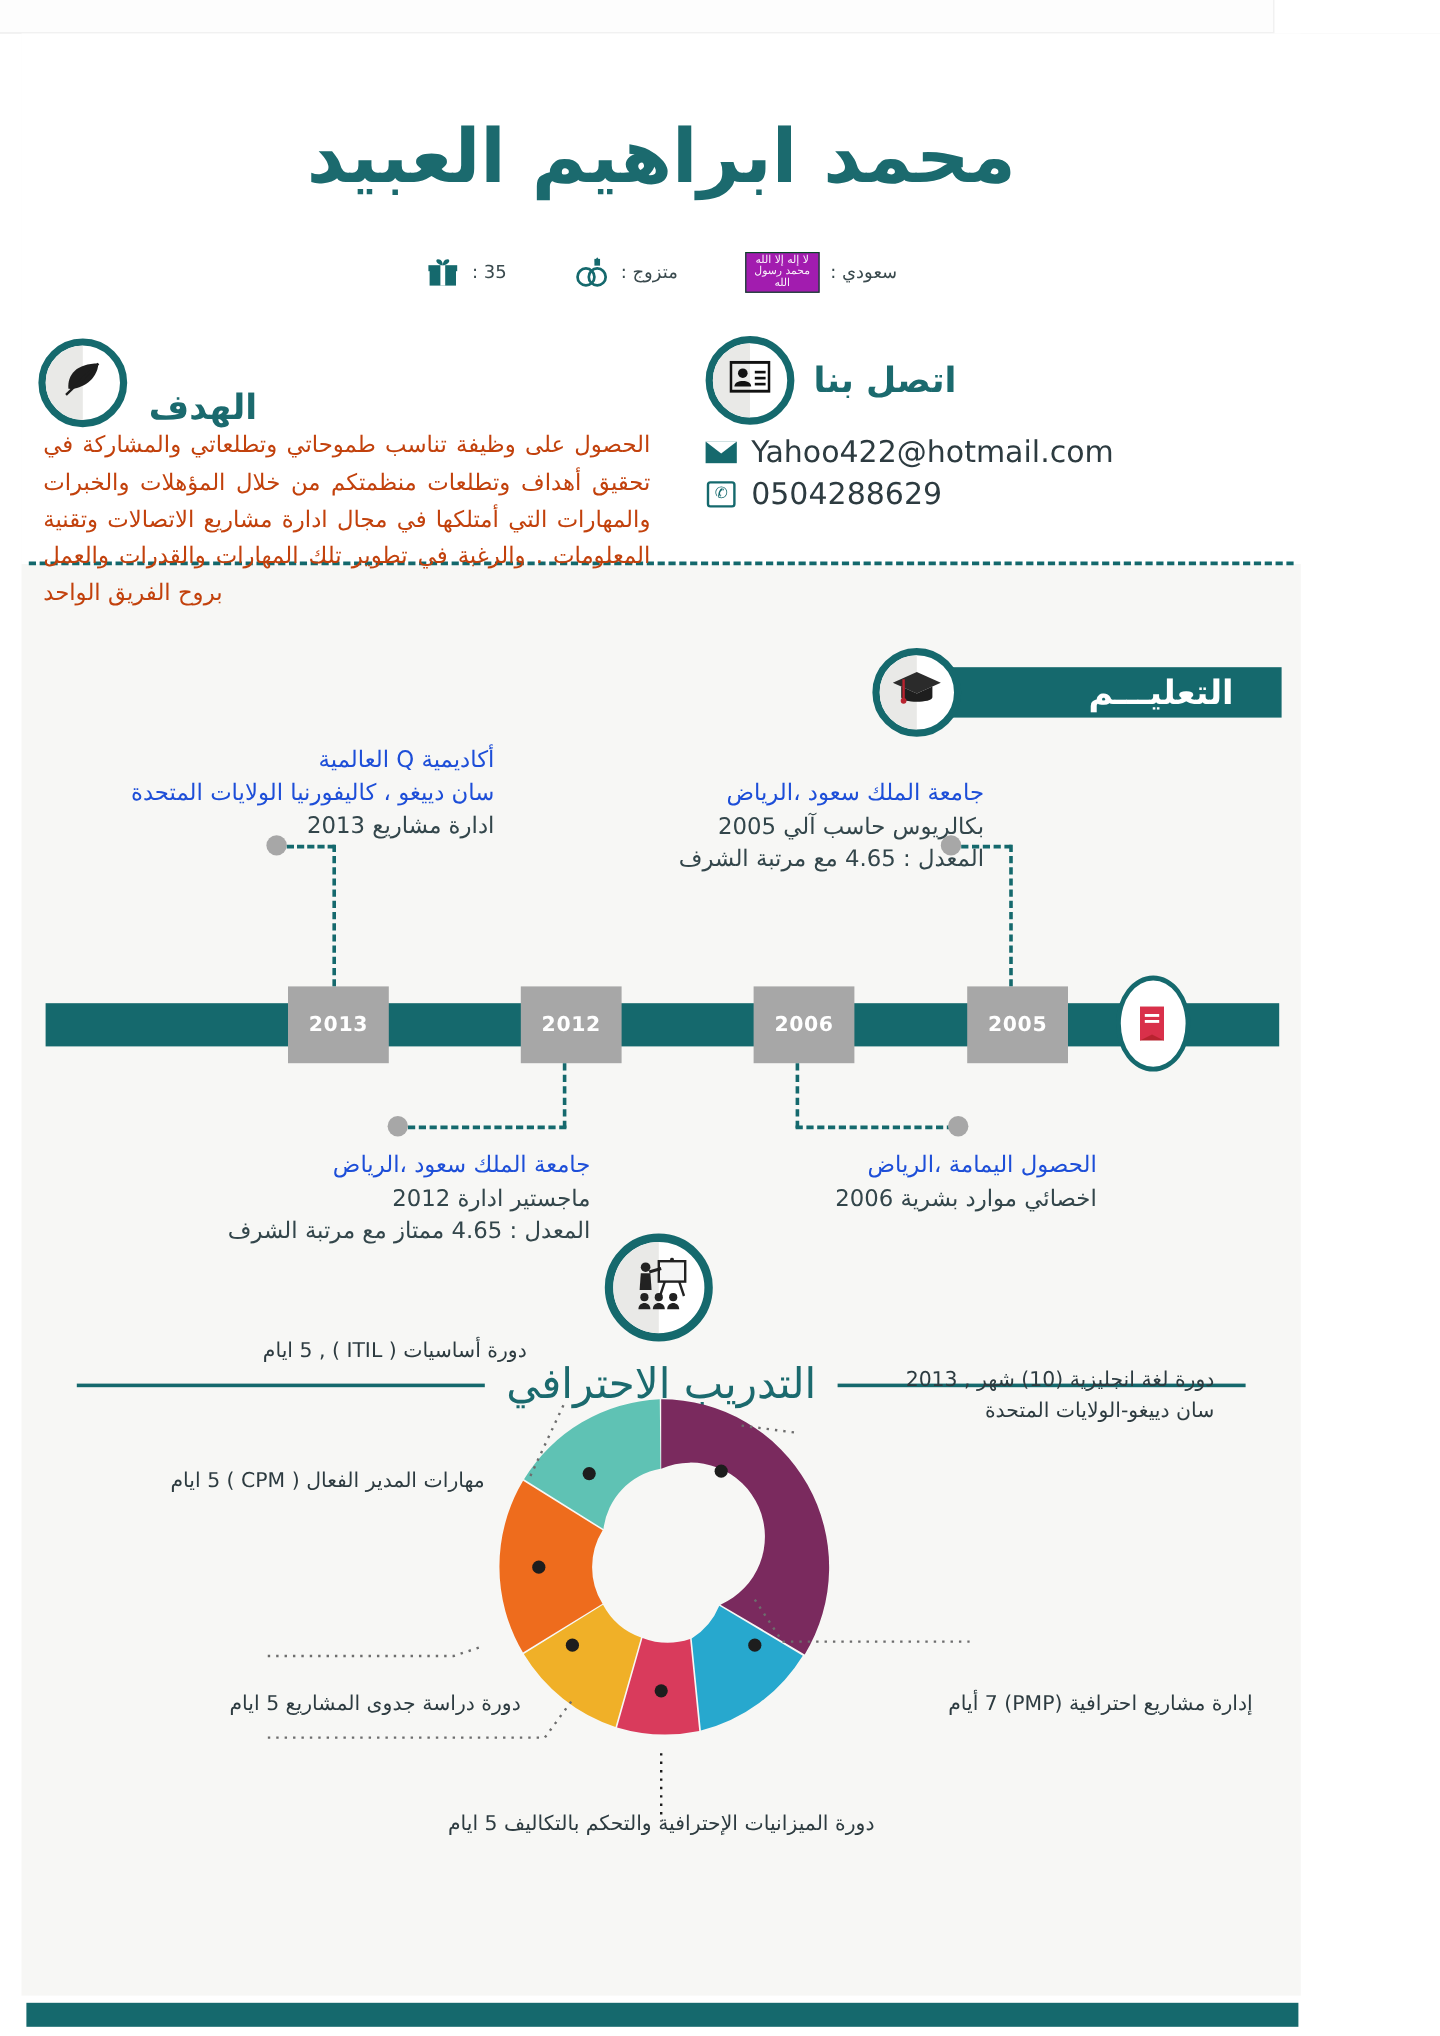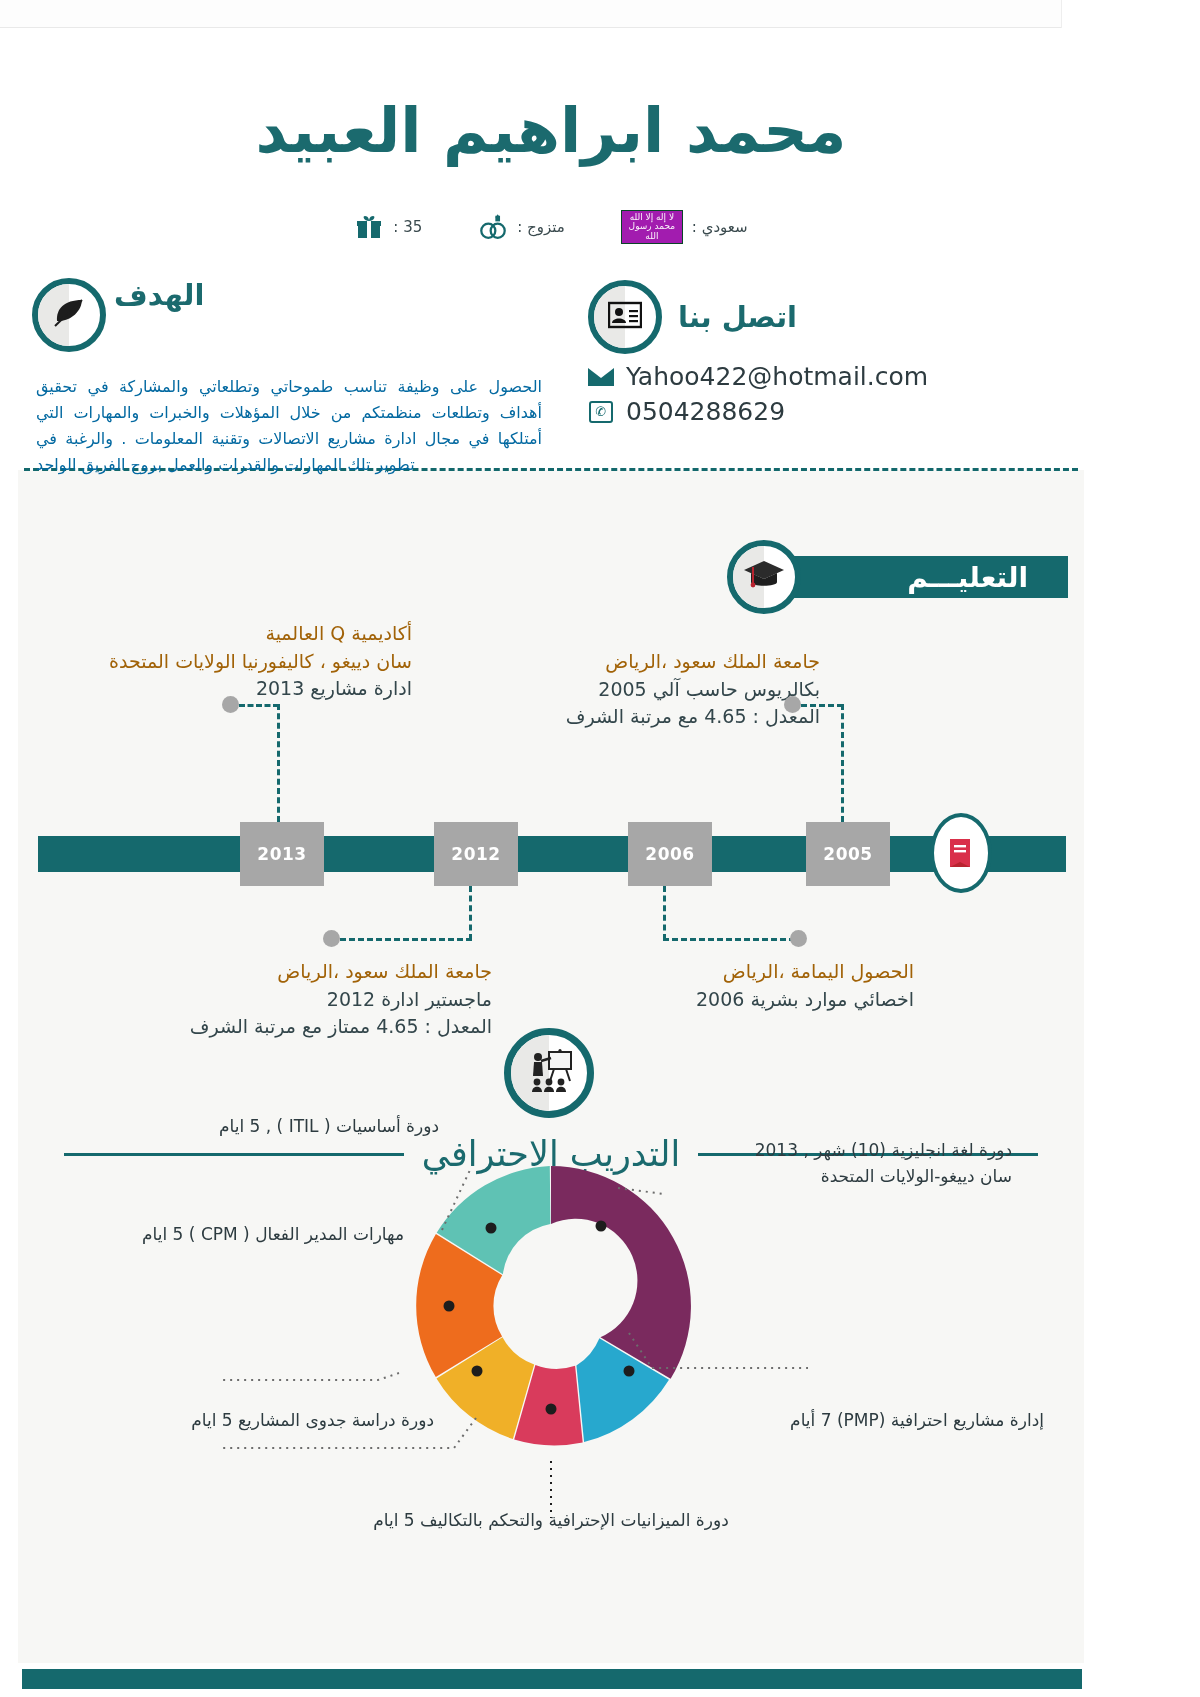--- a/index.html
+++ b/index.html
@@ -119,25 +119,25 @@
   }
   .phone-box {
     width: 24px; height: 22px; border: 2px solid #15696d; border-radius: 3px;
     display: flex; align-items: center; justify-content: center;
   }
   .phone-box span { font-size: 13px; color: #15696d; line-height: 1; }
 
   
   .obj-wrap { position: absolute; left: 14px; top: 250px; width: 510px; direction: rtl; }
   .sec-head-left {
-    display: flex; flex-direction: row-reverse; align-items: flex-start; justify-content: flex-start;
-    gap: 8px; height: 78px; padding-right: 210px;
+    display: flex; flex-direction: row-reverse; align-items: flex-end; justify-content: flex-start;
+    gap: 18px; height: 78px; padding-right: 210px;
   }
   .obj-body {
-    margin-top: 18px; font-size: 16px; line-height: 1.62; color: #0369a1;
+    margin-top: 0; font-size: 19px; line-height: 1.62; color: #c2410c;
     text-align: justify; text-align-last: left; direction: rtl;
     padding-left: 4px;
   }
 
   
   .edu-banner {
     position: absolute; right: 16px; top: 528px; width: 334px; height: 42px;
     background: #15696d;
     display: flex; align-items: center; justify-content: flex-start;
     padding-right: 40px;
@@ -156,21 +156,21 @@
     font-size: 17px; font-weight: 700; letter-spacing: .5px;
   }
   .book-badge {
     position: absolute; right: 92px; top: 785px;
     width: 62px; height: 80px; border-radius: 50%;
     background: #ffffff; border: 4px solid #15696d;
     display: flex; align-items: center; justify-content: center; font-size: 28px;
   }
 
   .edu-entry { position: absolute; direction: rtl; text-align: right; }
-  .edu-org { font-size: 19px; color: #a16207; line-height: 1.45; white-space: nowrap; }
+  .edu-org { font-size: 19px; color: #1d4ed8; line-height: 1.45; white-space: nowrap; }
   .edu-deg { font-size: 19px; color: #33464b; line-height: 1.45; white-space: nowrap; }
   .edu-gpa { font-size: 19px; color: #33464b; line-height: 1.45; white-space: nowrap; }
 
   .dot {
     position: absolute; width: 17px; height: 17px; border-radius: 50%; background: #a7a7a7;
   }
   .conn-h { position: absolute; height: 0; border-top: 3px dashed #15696d; }
   .conn-v { position: absolute; width: 0; border-left: 3px dashed #15696d; }
 
   

